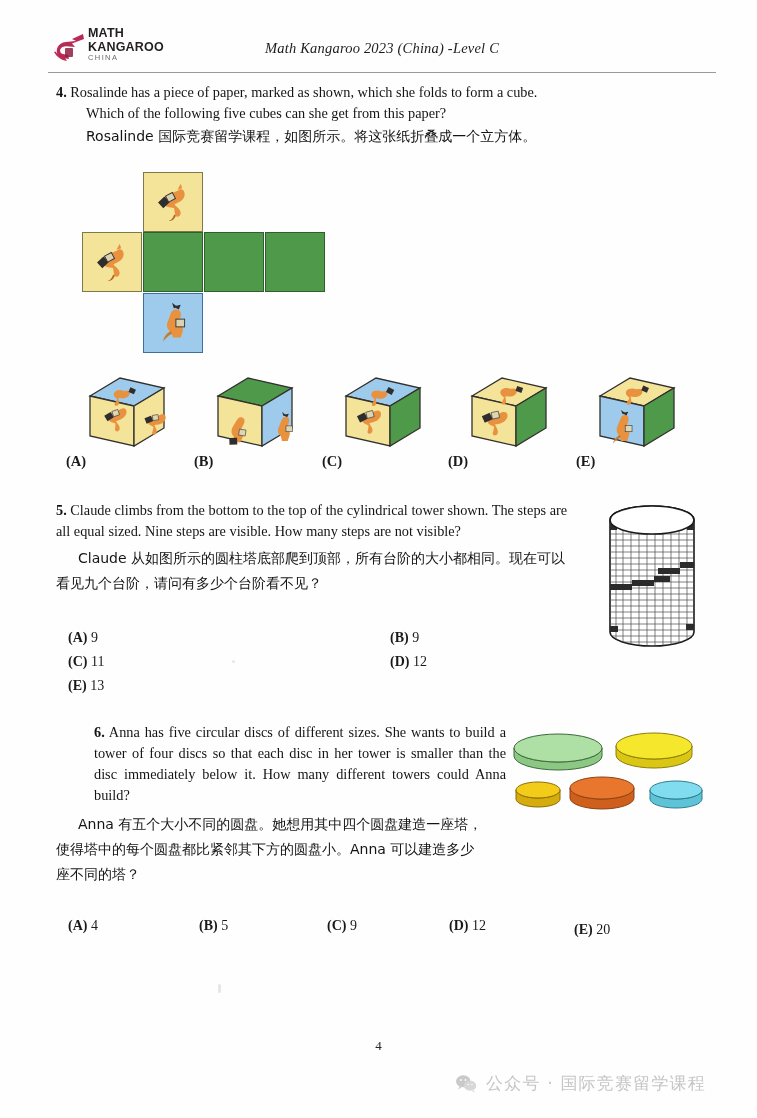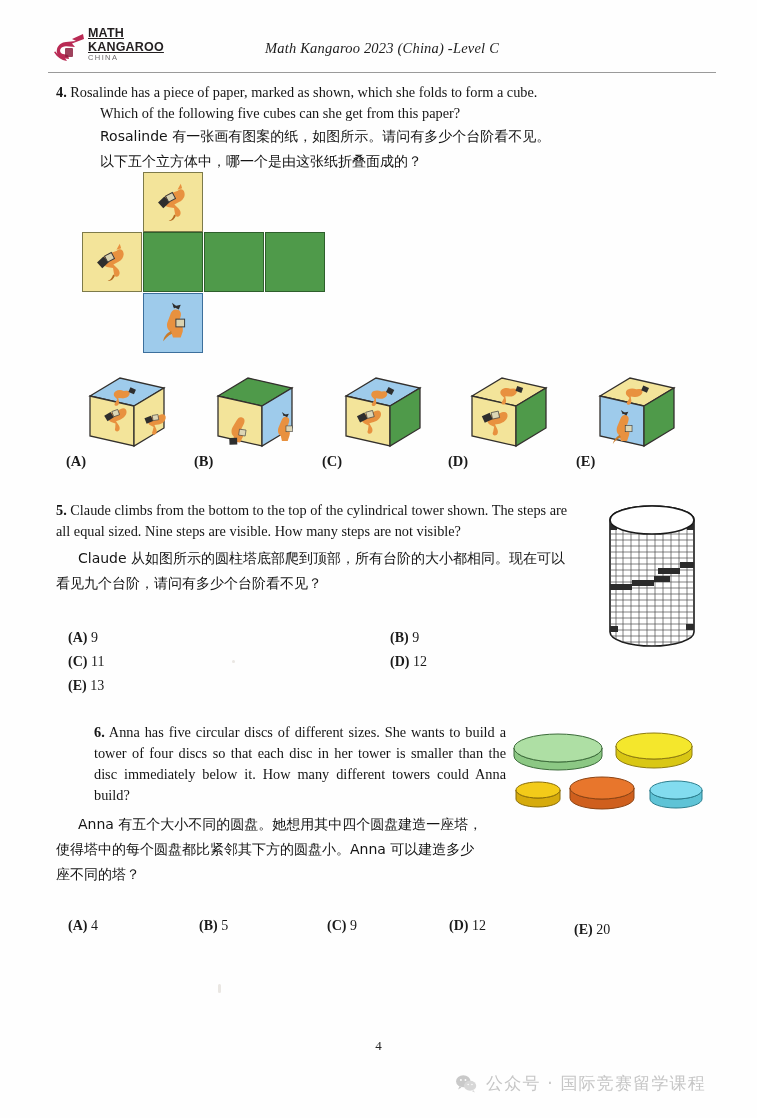--- a/index.html
+++ b/index.html
@@ -49,21 +49,20 @@
     top: 1px;
     font-family: "Liberation Sans", sans-serif;
     line-height: 1.0;
   }
   .logo-l1, .logo-l2 {
     display: block;
     font-weight: bold;
     font-size: 12.5px;
     letter-spacing: .2px;
     color: #231f20;
-    text-decoration: underline;
   }
   .logo-l2 { margin-top: 1px; }
   .logo-l3 {
     display: block;
     font-size: 7.5px;
     letter-spacing: 1.4px;
     color: #6d6a6b;
     margin-top: 1px;
   }
   .header-title {
@@ -100,21 +99,21 @@
     font-size: 14px;
     line-height: 25px;
     color: #141414;
     white-space: nowrap;
   }
   .qnum { font-weight: bold; }
 
   
   #q4 { left: 56px; top: 82px; }
   #q4 .l1 { margin-left: 0px; }
-  #q4 .l2, #q4 .l3, #q4 .l4 { margin-left: 44px; }
+  #q4 .l2, #q4 .l3, #q4 .l4 { margin-left: 30px; }
 
   
   .net {
     position: absolute;
     left: 82px;
     top: 172px;
     width: 246px;
     height: 166px;
   }
   .cell {
@@ -265,22 +264,21 @@
     <div class="header-title">Math Kangaroo 2023 (China) -Level C</div>
   </div>
   <div class="header-rule"></div>
 
   <div class="q-block" id="q4">
     <div class="en-line l1">
       <span class="qnum">4.</span>
       <span>Rosalinde has a piece of paper, marked as shown, which she folds to form a cube.</span>
     </div>
     <div class="en-line l2">Which of the following five cubes can she get from this paper?</div>
-    <div class="zh-line l3">Rosalinde 有一张画有图案的纸，如图所示。请问有多少个台阶看不见。</div>
-    <div class="zh-line l4">以下五个立方体中，哪一个是由这张纸折叠面成的？</div>
+    <div class="zh-line l3">Rosalinde 国际竞赛留学课程，如图所示。将这张纸折叠成一个立方体。</div>
   </div>
 
   <div class="net">
     <div class="cell yellow net-top">
       <svg class="roo-svg" viewBox="0 0 60 60">
         <g transform="rotate(-28 30 30)">
           <path d="M40 22 C44 21 46 24 45 27 C44 31 40 33 36 33 L30 33 L32 39 C33 43 31 46 28 46 C26 46 25 44 26 42 L28 36 L24 33 C21 31 20 27 22 24 C24 21 28 20 31 21 Z" fill="#e8913f"></path>
           <path d="M26 44 C22 47 19 47 17 45 C19 46 22 45 25 42 Z" fill="#b5691f"></path>
           <path d="M40 21 L46 17 L45 22 Z" fill="#e8913f"></path>
           <rect x="17" y="22" width="9" height="8" fill="#2e2e2e" transform="rotate(-15 21 26)"></rect>

